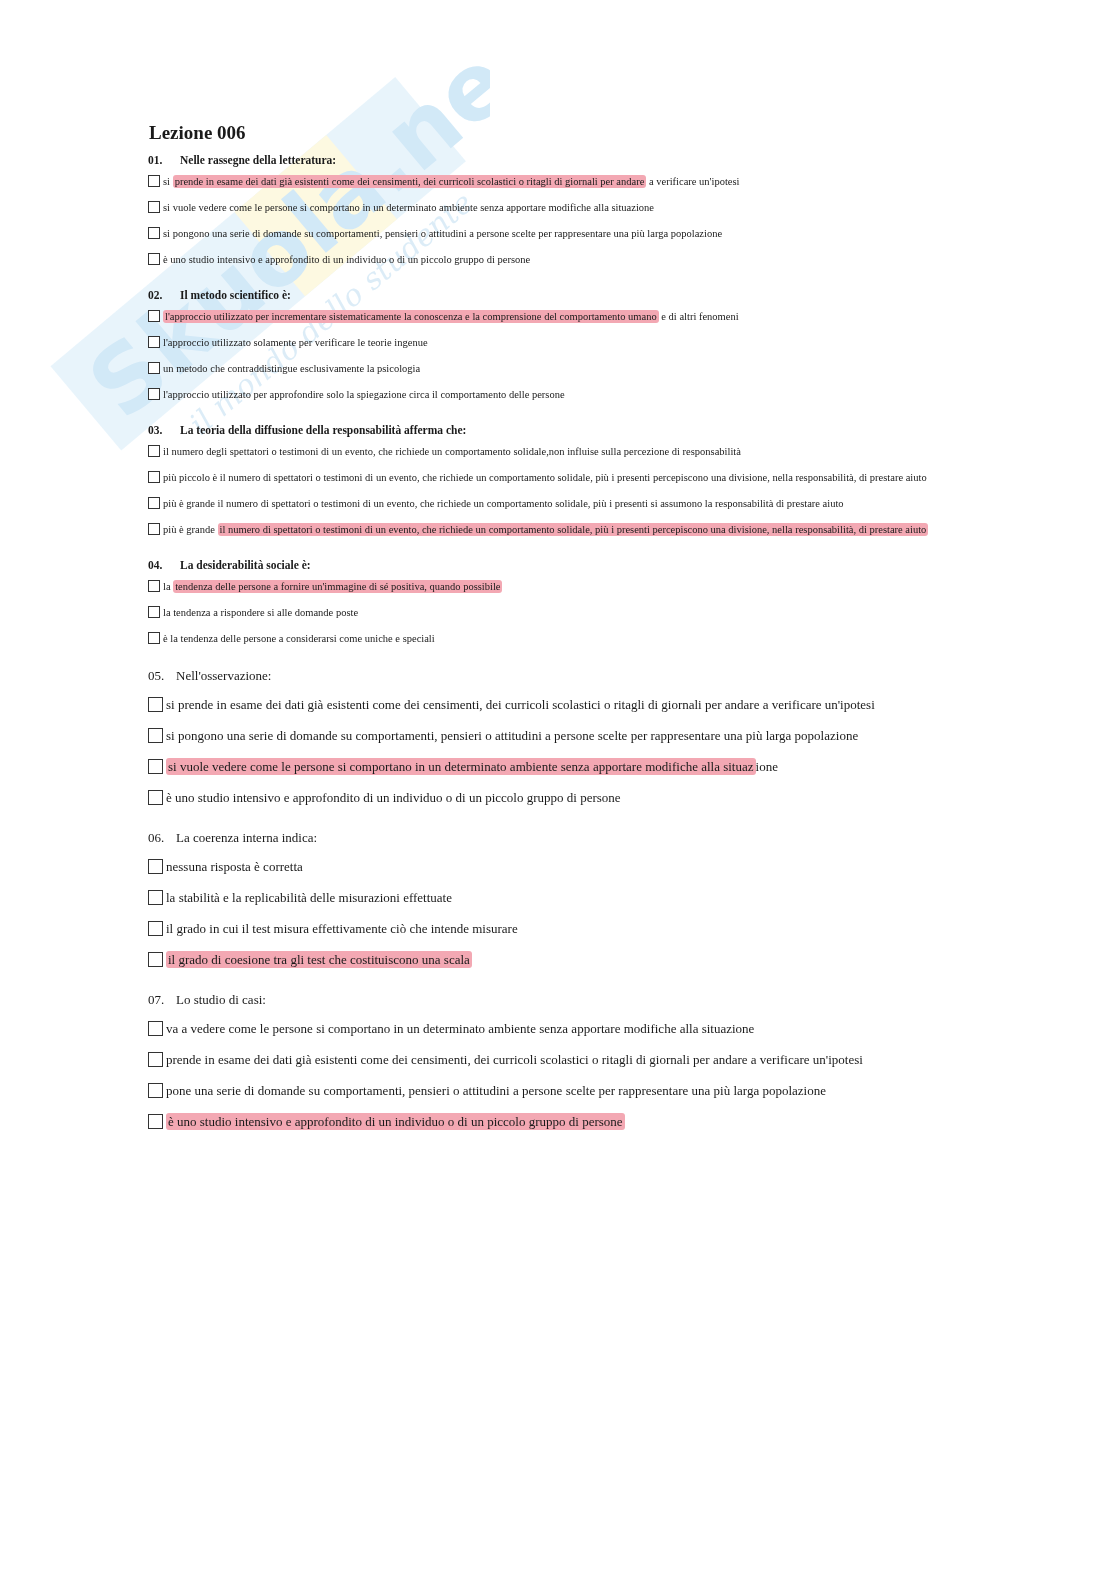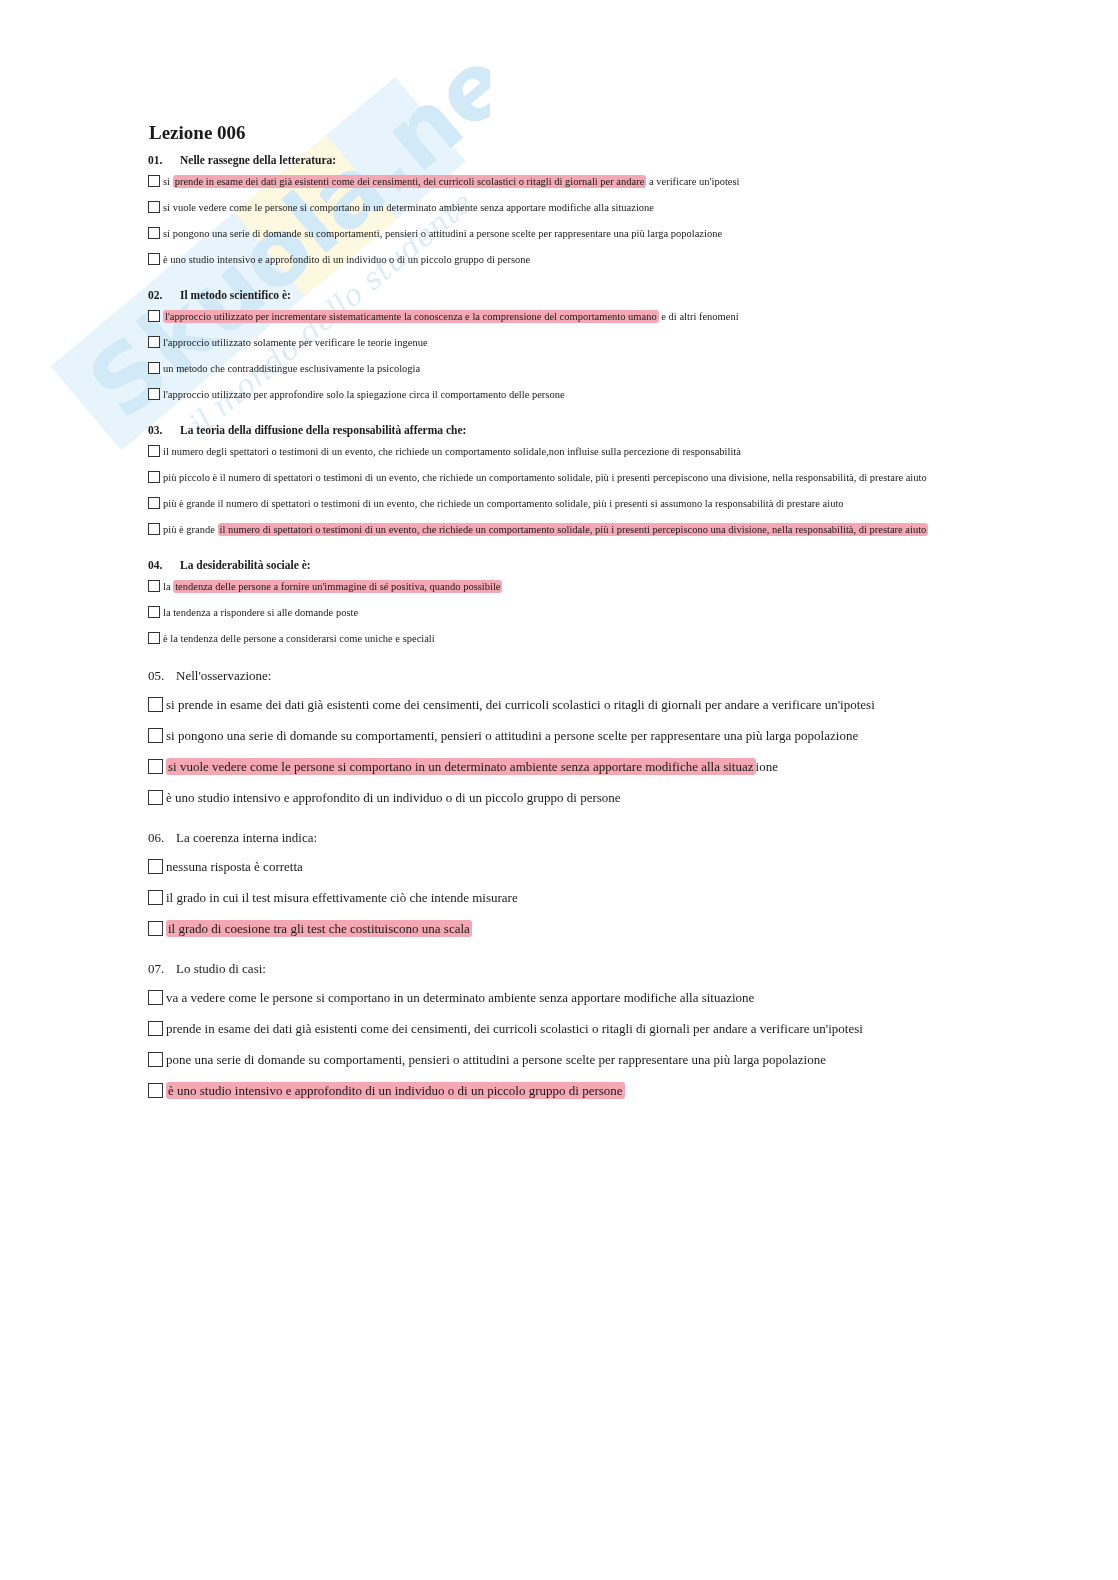--- a/index.html
+++ b/index.html
@@ -74,20 +74,21 @@
       <div class="question q-large">
         <div class="q-head"><span class="q-num">05.</span><span>Nell'osservazione:</span></div>
         <div class="opt"><span class="cb"></span><span>si prende in esame dei dati già esistenti come dei censimenti, dei curricoli scolastici o ritagli di giornali per andare a verificare un'ipotesi</span><span></span></div>
         <div class="opt"><span class="cb"></span><span>si pongono una serie di domande su comportamenti, pensieri o attitudini a persone scelte per rappresentare una più larga popolazione</span><span></span></div>
         <div class="opt"><span class="cb"></span><span></span><span class="hl">si vuole vedere come le persone si comportano in un determinato ambiente senza apportare modifiche alla situaz</span><span>ione</span></div>
         <div class="opt"><span class="cb"></span><span>è uno studio intensivo e approfondito di un individuo o di un piccolo gruppo di persone</span><span></span></div>
       </div>
       <div class="question q-large">
         <div class="q-head"><span class="q-num">06.</span><span>La coerenza interna indica:</span></div>
         <div class="opt"><span class="cb"></span><span>nessuna risposta è corretta</span><span></span></div>
+        <div class="opt"><span class="cb"></span><span>la stabilità e la replicabilità delle misurazioni effettuate</span><span></span></div>
         <div class="opt"><span class="cb"></span><span>il grado in cui il test misura effettivamente ciò che intende misurare</span><span></span></div>
         <div class="opt"><span class="cb"></span><span></span><span class="hl">il grado di coesione tra gli test che costituiscono una scala</span><span></span></div>
       </div>
       <div class="question q-large">
         <div class="q-head"><span class="q-num">07.</span><span>Lo studio di casi:</span></div>
         <div class="opt"><span class="cb"></span><span>va a vedere come le persone si comportano in un determinato ambiente senza apportare modifiche alla situazione</span><span></span></div>
         <div class="opt"><span class="cb"></span><span>prende in esame dei dati già esistenti come dei censimenti, dei curricoli scolastici o ritagli di giornali per andare a verificare un'ipotesi</span><span></span></div>
         <div class="opt"><span class="cb"></span><span>pone una serie di domande su comportamenti, pensieri o attitudini a persone scelte per rappresentare una più larga popolazione</span><span></span></div>
         <div class="opt"><span class="cb"></span><span></span><span class="hl">è uno studio intensivo e approfondito di un individuo o di un piccolo gruppo di persone</span><span></span></div>
       </div>

